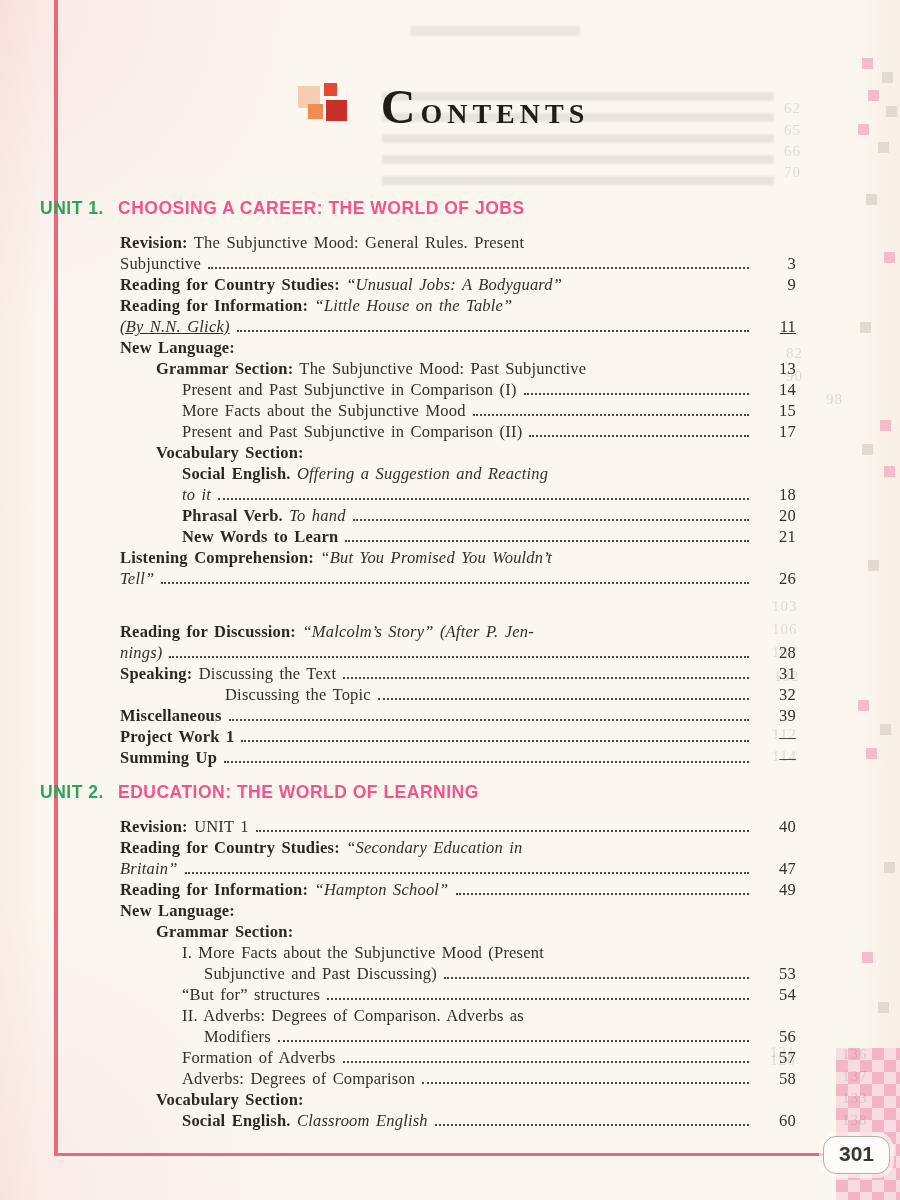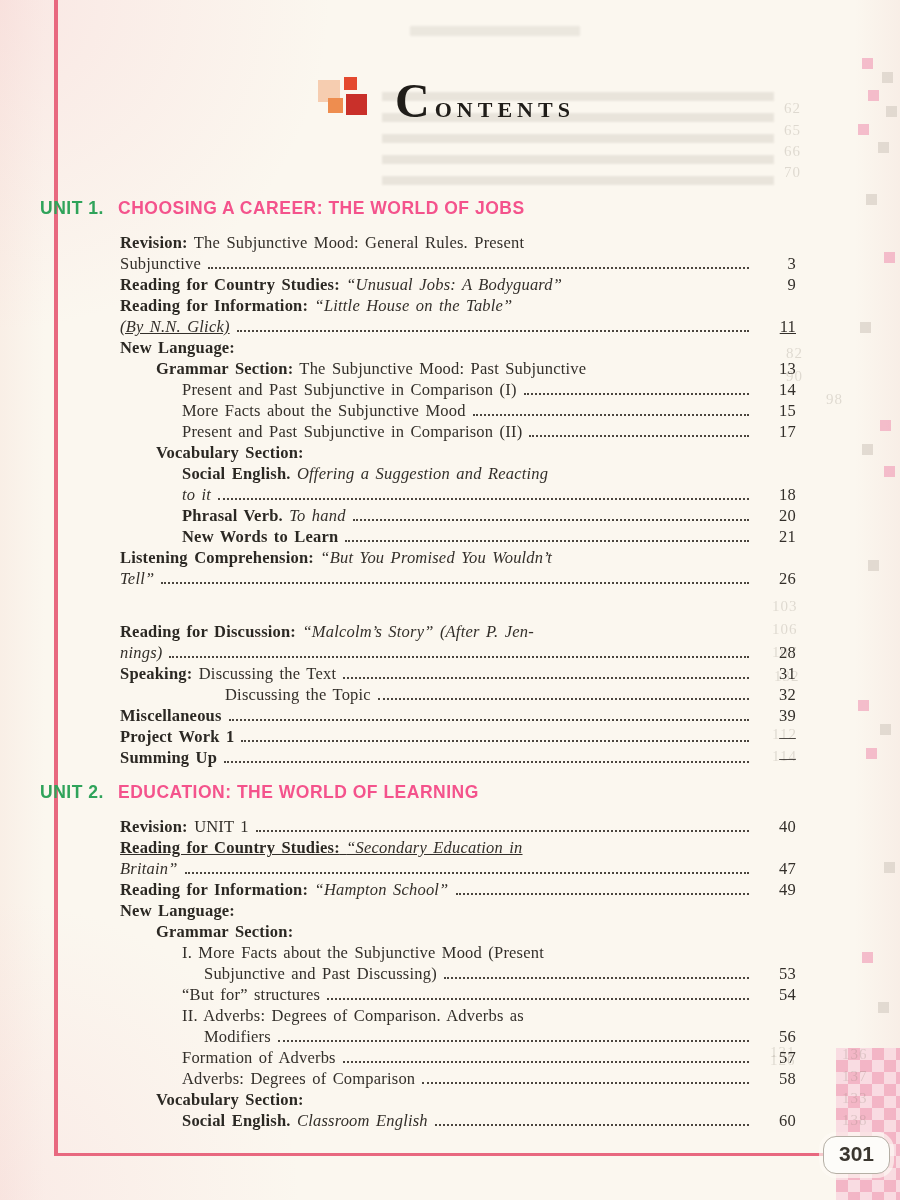--- a/index.html
+++ b/index.html
@@ -17,21 +17,21 @@
   .left-rule{position:absolute; left:54px; top:0; width:3.5px; height:1155px; background:var(--rule,#e8687f);}
   .bottom-rule{position:absolute; left:54px; right:74px; bottom:44px; height:3.5px; background:var(--rule,#e8687f);}
   
   .titlebar{position:absolute; top:64px; left:0; width:100%; display:flex; justify-content:center; align-items:center; gap:12px;}
   .logo{position:relative; width:58px; height:48px; flex:0 0 auto;}
   .logo .sq{position:absolute; display:block;}
   .logo .a{left:2px;  top:3px;  width:22px; height:22px; background:var(--logo0,#f6cdb0);}
   .logo .b{left:28px; top:0;    width:13px; height:13px; background:var(--logo1,#e4492f);}
   .logo .c{left:12px; top:21px; width:15px; height:15px; background:var(--logo2,#ee8d4f);}
   .logo .d{left:30px; top:17px; width:21px; height:21px; background:var(--logo3,#c9302a);}
-  h1{margin:9px; font-family:"Liberation Serif",serif; font-weight:bold; font-size:22px; letter-spacing:5px; color:#201d19;}
+  h1{margin:15px; font-family:"Liberation Serif",serif; font-weight:bold; font-size:28px; letter-spacing:5px; color:#201d19;}
   h1::first-letter{font-size:48px;}
   
   #toc{position:absolute; left:120px; top:198px; width:676px;}
   .unit{display:flex; gap:14px; align-items:center; margin:14px 0 13px -80px;
         font-family:"Liberation Sans","DejaVu Sans",sans-serif; font-weight:bold; font-size:17.5px; letter-spacing:.5px;}
   .unit:first-child{margin-top:0;}
   .ulbl{color:var(--ulabel,#2fa35a); flex:0 0 64px;}
   .uttl{color:var(--utitle,#f4538c);}
   .row{display:flex; align-items:flex-end; font-size:16.5px; line-height:21px; letter-spacing:.2px; word-spacing:2px; white-space:nowrap;}
   .s-b{font-weight:bold; color:#2b2823;}
@@ -229,21 +229,21 @@
       </div>
       <div class="unit">
         <span class="ulbl">UNIT 2.</span>
         <span class="uttl">EDUCATION: THE WORLD OF LEARNING</span>
       </div>
       <div class="row" style="padding-left: 0px;">
         <span class="txt"><span class="s-b">Revision:</span><span class="s-n"> UNIT 1</span></span>
         <span class="leader"></span>
         <span class="pg">40</span>
       </div>
-      <div class="row" style="padding-left: 0px; text-decoration: underline;">
+      <div class="row" style="padding-left: 0px;">
         <span class="txt"><span class="s-b">Reading for Country Studies:</span><span class="s-n"> </span><span class="s-i">“Secondary Education in</span></span>
       </div>
       <div class="row" style="padding-left: 0px;">
         <span class="txt"><span class="s-i">Britain”</span></span>
         <span class="leader"></span>
         <span class="pg">47</span>
       </div>
       <div class="row" style="padding-left: 0px;">
         <span class="txt"><span class="s-b">Reading for Information:</span><span class="s-n"> </span><span class="s-i">“Hampton School”</span></span>
         <span class="leader"></span>

